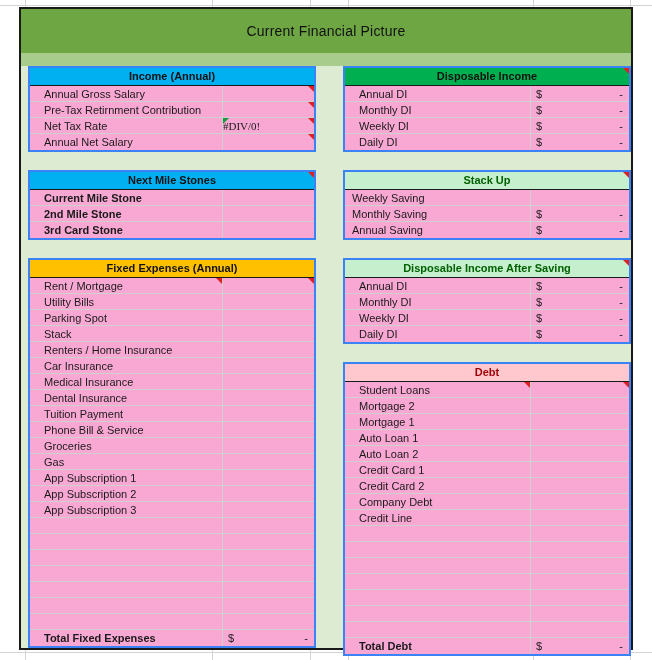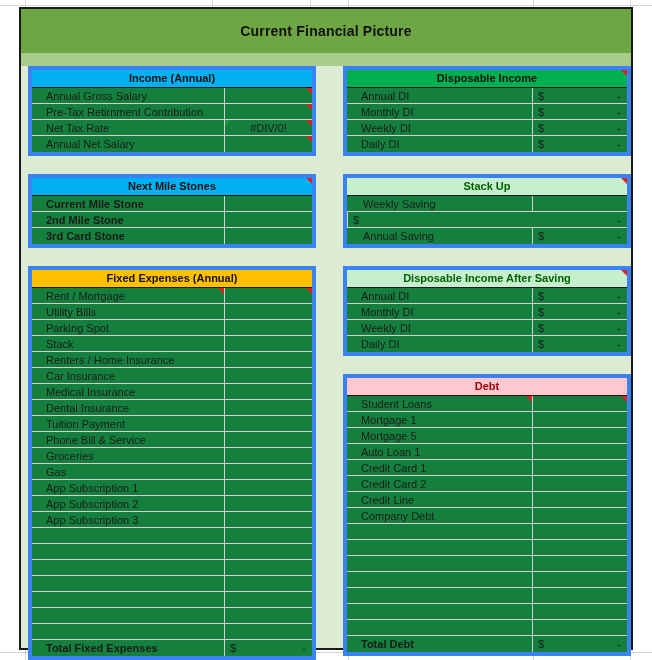--- a/index.html
+++ b/index.html
@@ -53,21 +53,21 @@
   
   #title-banner {
     height: 44px;
     background: #6fa644;
     display: flex;
     align-items: center;
     justify-content: center;
   }
   #title-banner .title-text {
     font-size: 14px;
-    font-weight: bold;
+    font-weight: normal;
     color: #111111;
     letter-spacing: 0.2px;
   }
   #title-substrip {
     height: 13px;
     background: #a8cc8c;
   }
 
   
   #panel-body {
@@ -76,22 +76,22 @@
   }
   .column {
     position: absolute;
     top: 0;
   }
   #col-left  { left: 7px;   width: 288px; }
   #col-right { left: 322px; width: 288px; }
 
   
   .block {
-    border: 4px solid #3b82f6;
-    background: #15803d;
+    border: 2px solid #3b82f6;
+    background: #f9a8d4;
     box-sizing: border-box;
     margin-bottom: 18px;
   }
   .block-header {
     position: relative;
     height: 17px;
     line-height: 17px;
     text-align: center;
     font-weight: bold;
     font-size: 11px;
@@ -135,25 +135,26 @@
   
   .acct {
     display: flex;
     justify-content: space-between;
     padding: 0 6px 0 5px;
   }
   .acct .sym  { }
   .acct .amt  { }
 
   .val-plain {
-    text-align: center;
+    text-align: left;
+    font-family: Liberation Serif, serif;
   }
 
   .bold { font-weight: bold; }
-  .indent { padding-left: 16px; }
+  .indent { padding-left: 7px; }
 
   
   .comment-flag {
     position: absolute;
     top: 0;
     right: 0;
     width: 0;
     height: 0;
     border-top: 6px solid #e02020;
     border-left: 6px solid transparent;
@@ -407,20 +408,21 @@
         <div class="block-header hdr-lightgreen">
           <span>Stack Up</span>
           <span class="comment-flag"></span>
         </div>
 
         <div class="row">
           <div class="cell-label indent">Weekly Saving</div>
           <div class="cell-value"></div>
         </div>
         <div class="row">
+          <div class="cell-label indent">Monthly Saving</div>
           <div class="cell-value acct">
             <span class="sym">$</span>
             <span class="amt">-</span>
           </div>
         </div>
         <div class="row last-row">
           <div class="cell-label indent">Annual Saving</div>
           <div class="cell-value acct">
             <span class="sym">$</span>
             <span class="amt">-</span>
@@ -470,45 +472,49 @@
           <span>Debt</span>
         </div>
         <div id="debt-rows">
             <div class="row">
               <div class="cell-label">Student Loans<span class="comment-flag"></span></div>
               <div class="cell-value">
                 <span class="comment-flag"></span>
               </div>
             </div>
             <div class="row">
+              <div class="cell-label">Mortgage 2</div>
+              <div class="cell-value"></div>
+            </div>
+            <div class="row">
               <div class="cell-label">Mortgage 1</div>
               <div class="cell-value"></div>
             </div>
             <div class="row">
-              <div class="cell-label">Mortgage 5</div>
-              <div class="cell-value"></div>
-            </div>
-            <div class="row">
               <div class="cell-label">Auto Loan 1</div>
               <div class="cell-value"></div>
             </div>
             <div class="row">
+              <div class="cell-label">Auto Loan 2</div>
+              <div class="cell-value"></div>
+            </div>
+            <div class="row">
               <div class="cell-label">Credit Card 1</div>
               <div class="cell-value"></div>
             </div>
             <div class="row">
               <div class="cell-label">Credit Card 2</div>
               <div class="cell-value"></div>
             </div>
             <div class="row">
+              <div class="cell-label">Company Debt</div>
+              <div class="cell-value"></div>
+            </div>
+            <div class="row">
               <div class="cell-label">Credit Line</div>
-              <div class="cell-value"></div>
-            </div>
-            <div class="row">
-              <div class="cell-label">Company Debt</div>
               <div class="cell-value"></div>
             </div>
             <div class="row">
               <div class="cell-label"></div>
               <div class="cell-value"></div>
             </div>
             <div class="row">
               <div class="cell-label"></div>
               <div class="cell-value"></div>
             </div>

